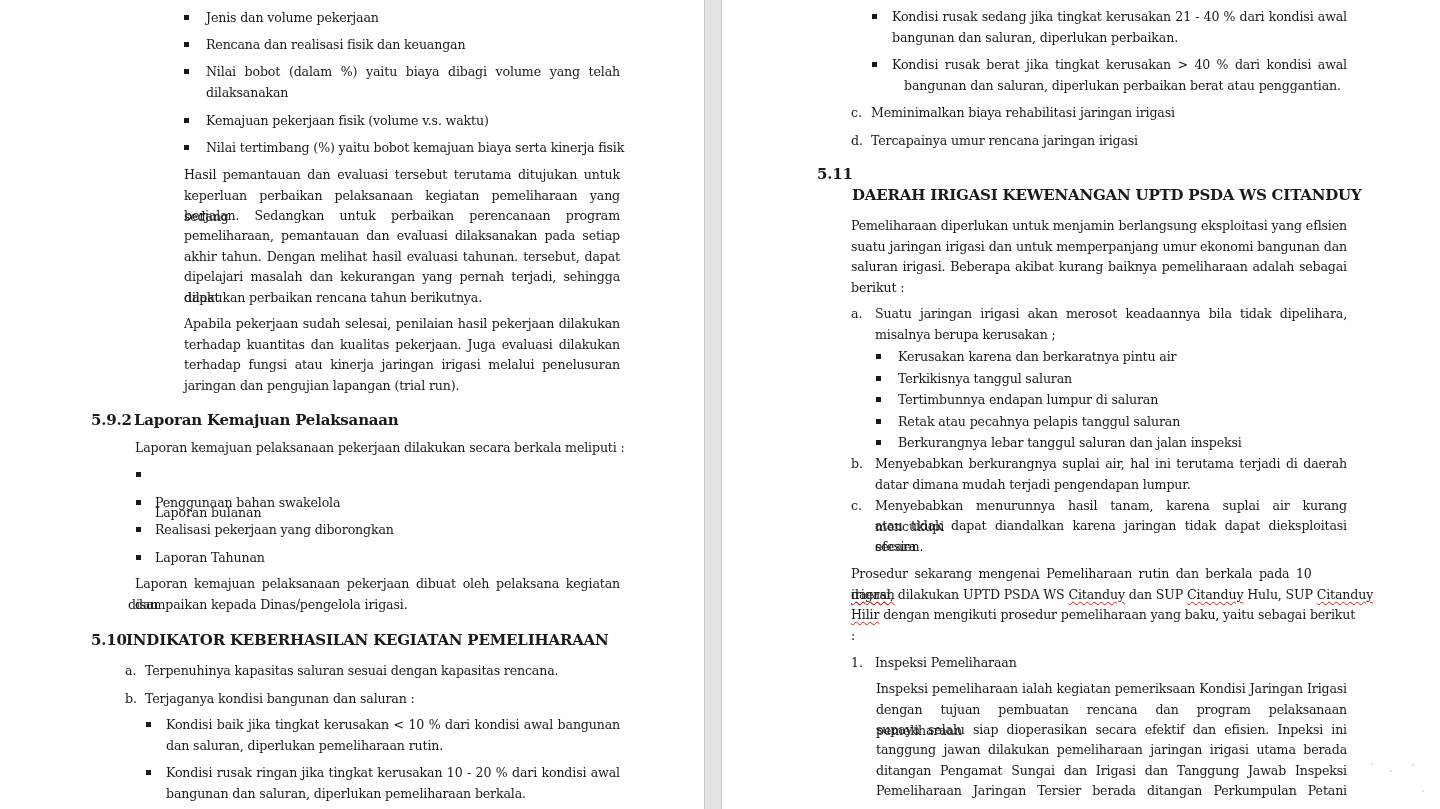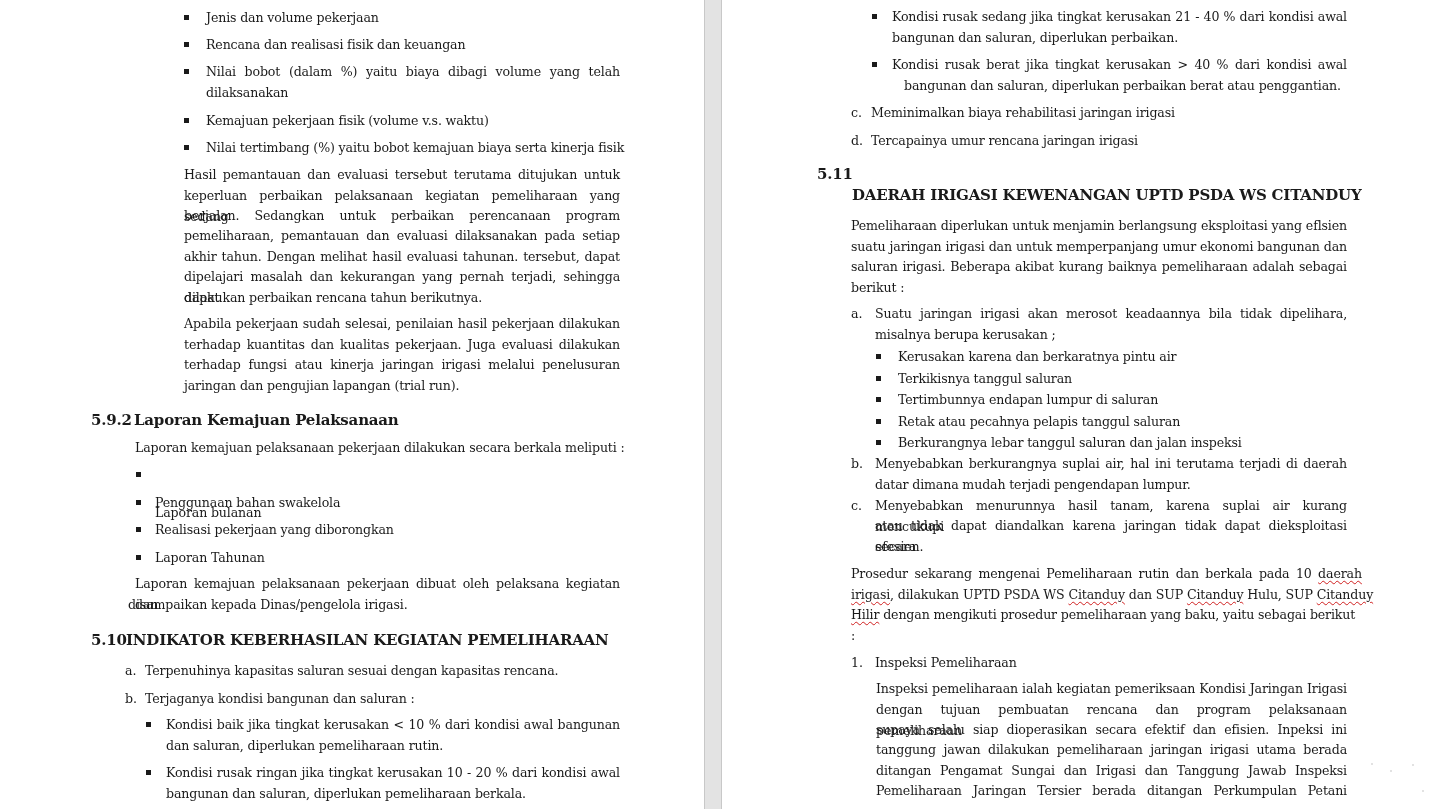--- a/index.html
+++ b/index.html
@@ -145,21 +145,21 @@
 
   <div class="marker" style="left:129px;top:454px;">b.</div>
   <div class="abs line just" style="left:153px;top:454px;width:472px;">Menyebabkan berkurangnya suplai air, hal ini terutama terjadi di daerah</div>
   <div class="abs line" style="left:153px;top:475px;">datar dimana mudah terjadi pengendapan lumpur.</div>
 
   <div class="marker" style="left:129px;top:496px;">c.</div>
   <div class="abs line just" style="left:153px;top:496px;width:472px;">Menyebabkan menurunnya hasil tanam, karena suplai air kurang mencukupi</div>
   <div class="abs line just" style="left:153px;top:516px;width:472px;">atau tidak dapat diandalkan karena jaringan tidak dapat dieksploitasi secara</div>
   <div class="abs line" style="left:153px;top:537px;">efesien.</div>
 
-  <div class="abs line" style="left:129px;top:564px;width:496px;display:flex;justify-content:space-between;">
+  <div class="abs line" style="left:129px;top:564px;width:496px;display:flex;justify-content:space-between;flex-direction:column;">
     <span style="white-space:pre;word-spacing:2.6px;">Prosedur sekarang mengenai Pemeliharaan rutin dan berkala pada 10 </span>
       <span class="squig">daerah</span>
   </div>
   <div class="abs line" style="left:129px;top:585px;width:496px;white-space:pre;"><span class="squig">irigasi</span><span>, dilakukan UPTD PSDA WS </span><span class="squig">Citanduy</span><span> dan SUP </span><span class="squig">Citanduy</span><span> Hulu, SUP </span><span class="squig">Citanduy</span></div>
   <div class="abs line" style="left:129px;top:605px;white-space:pre;"><span class="squig">Hilir</span><span> dengan mengikuti prosedur pemeliharaan yang baku, yaitu sebagai berikut</span></div>
   <div class="abs line" style="left:129px;top:626px;">:</div>
 
   <div class="marker" style="left:129px;top:653px;">1.</div>
   <div class="abs line" style="left:153px;top:653px;">Inspeksi Pemeliharaan</div>
 

